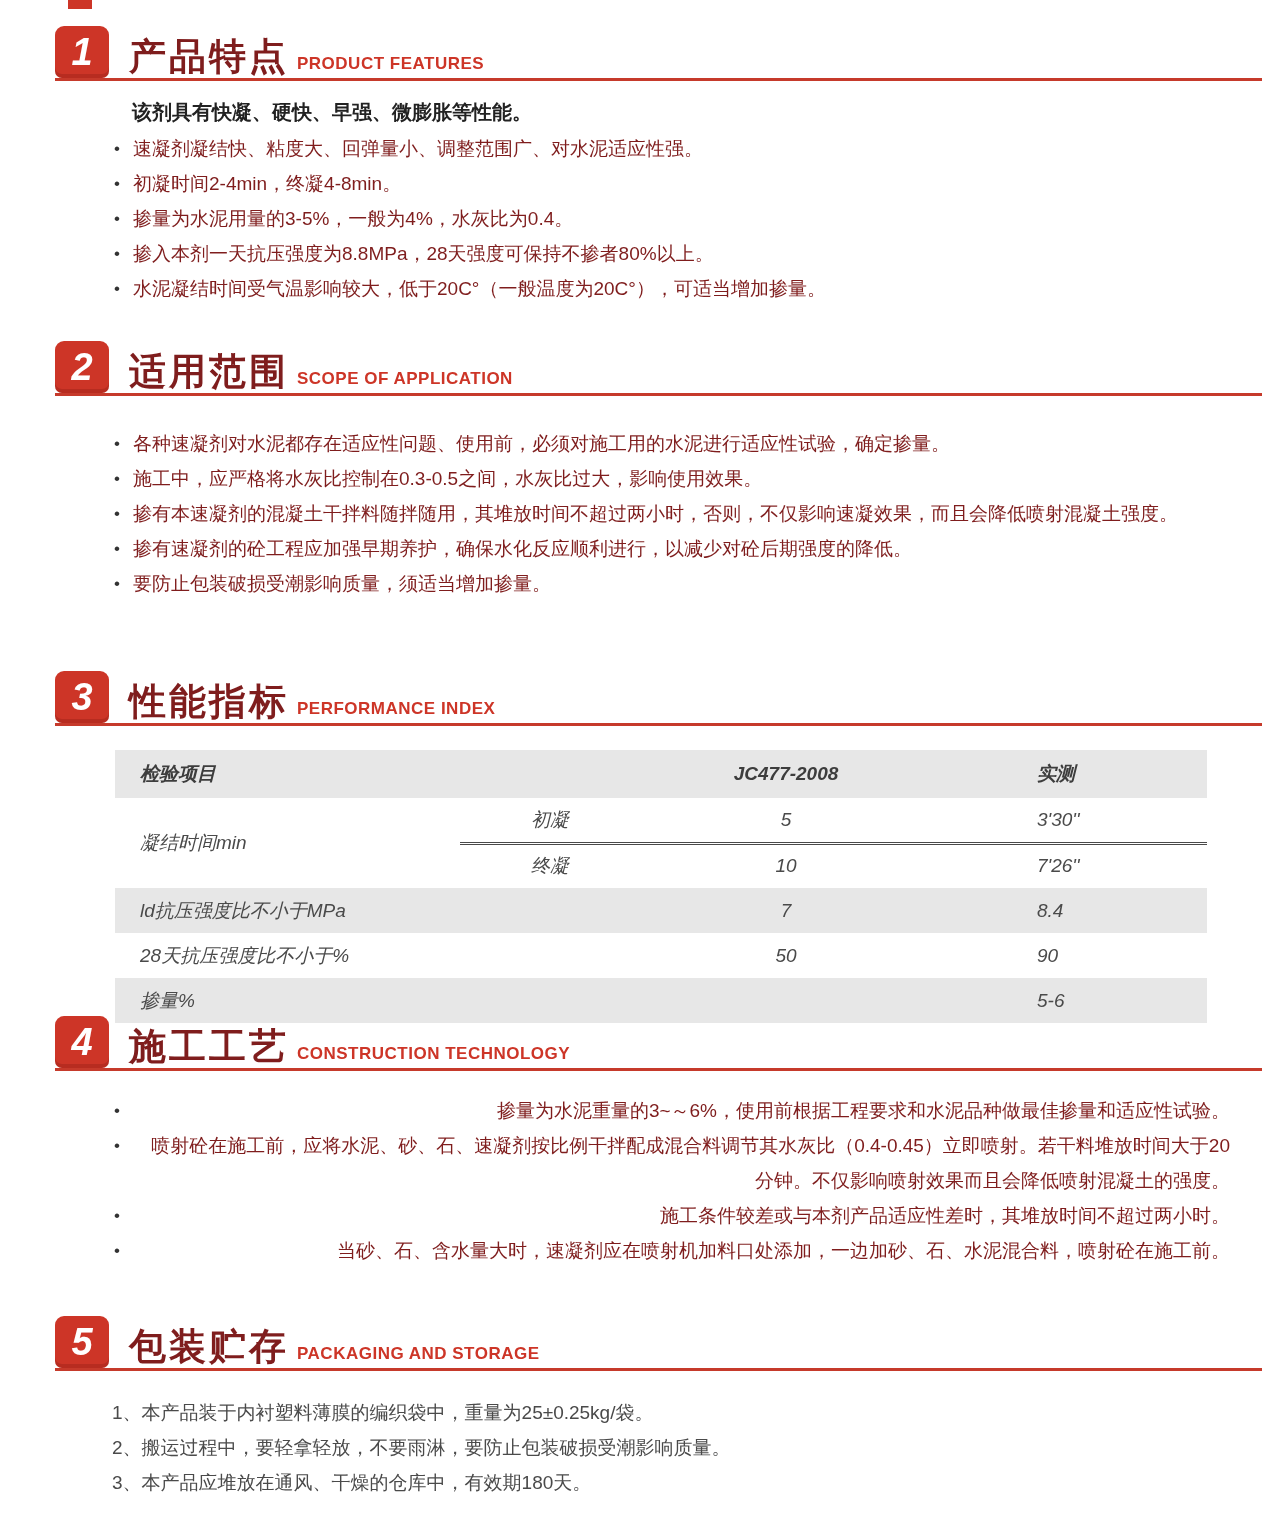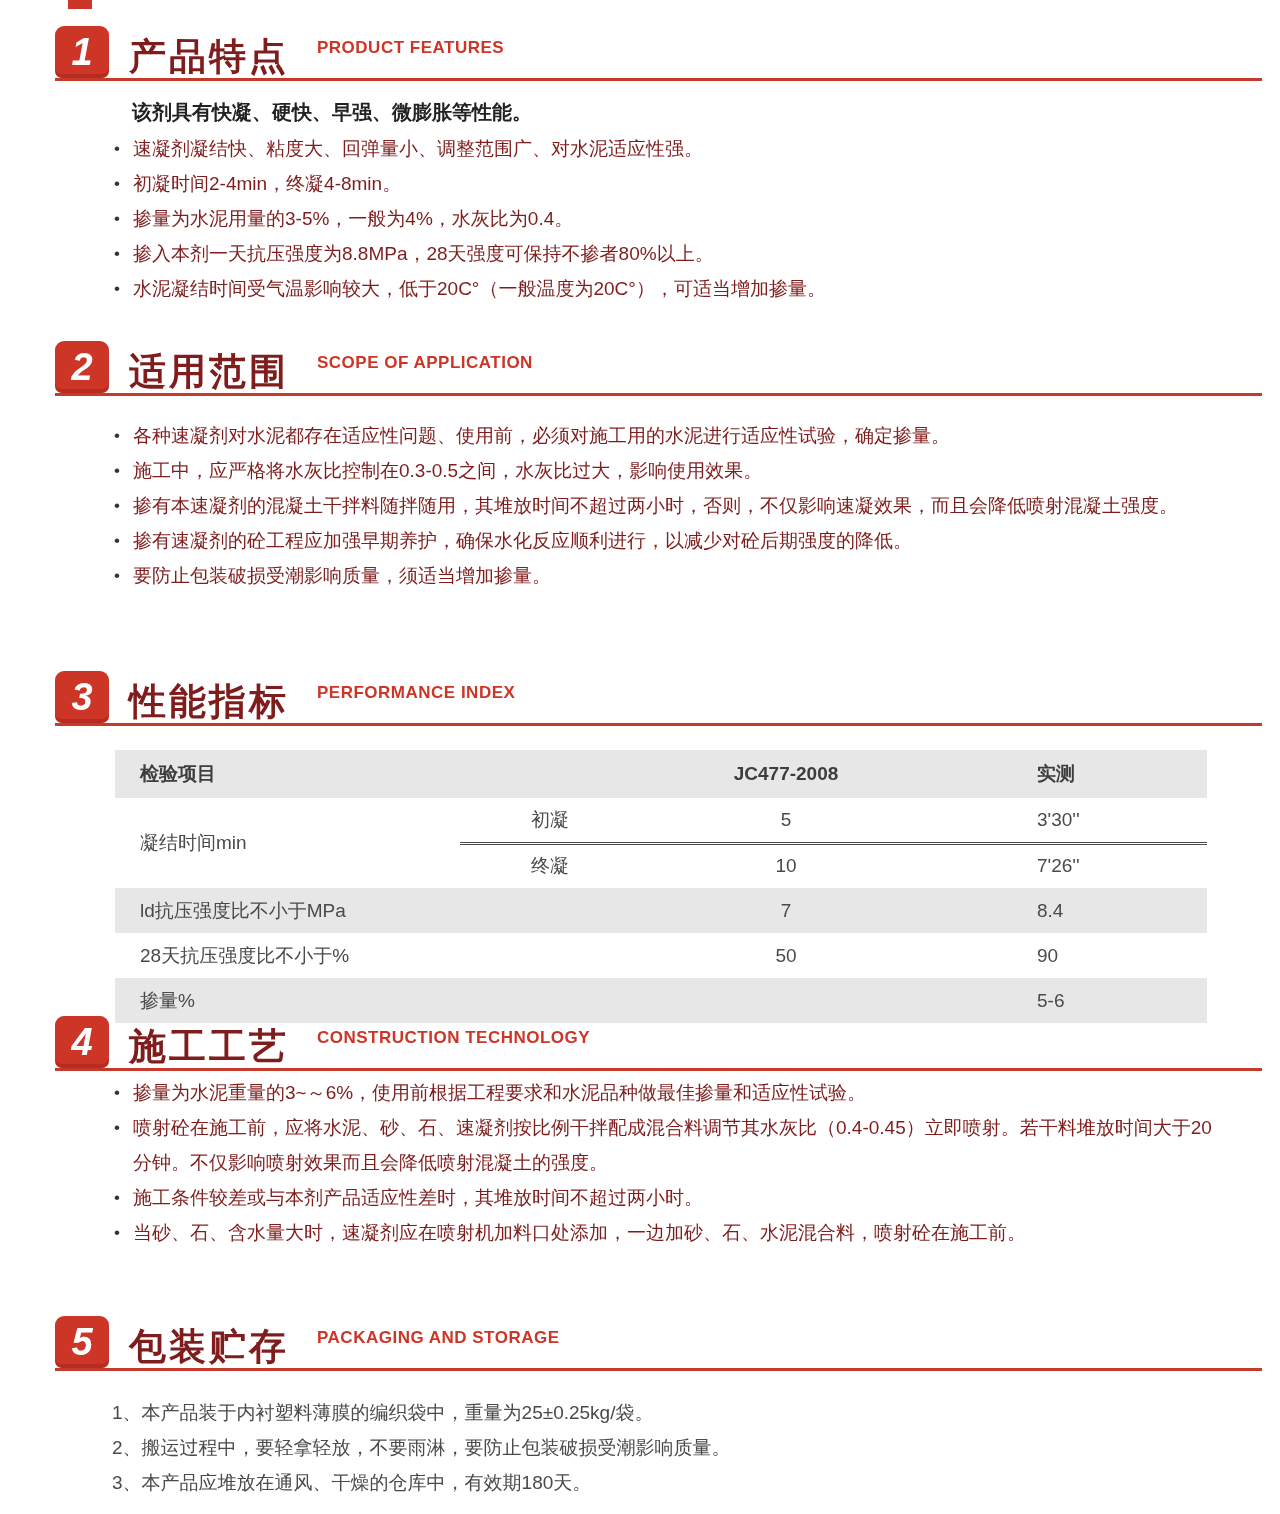--- a/index.html
+++ b/index.html
@@ -17,21 +17,21 @@
   .sec5 { top:1316px; }
 
   .sec-header { display:flex; align-items:flex-end; margin:0 18px 0 55px; border-bottom:3px solid #c63a2b; }
   .badge { flex:0 0 auto; width:54px; height:52px; background:#cd3527; border-radius:9px 9px 7px 7px;
            color:#ffffff; font-size:38px; font-weight:bold; font-style:italic;
            display:flex; align-items:center; justify-content:center;
            box-shadow: inset 0 -4px 0 rgba(120,20,12,0.25); }
   .title-zh { color:#7f1d1d; font-size:37px; font-weight:bold; letter-spacing:3px;
               line-height:1; margin-left:20px; padding-bottom:3px; }
   .title-en { color:#cd3527; font-size:17px; font-weight:bold; letter-spacing:0.5px;
-              line-height:1; margin-left:28px; padding-bottom:22px; white-space:nowrap; }
+              line-height:1; margin-left:8px; padding-bottom:6px; white-space:nowrap; }
 
   .content { padding:14px 50px 0 112px; }
   .intro { font-weight:bold; color:#222222; font-size:20px; line-height:34px; padding-left:20px; }
   ul.bullets { list-style:none; margin-top:2px; }
   ul.bullets li { position:relative; padding-left:21px; color:#7f1d1d; font-size:19px; line-height:35px; }
   ul.bullets li::before { content:"•"; position:absolute; left:2px; top:0; color:#333333; font-size:17px; }
   ol.plain { list-style:none; }
   ol.plain li { color:#4a4a4a; font-size:19px; line-height:35px; }
 
   table.perf { width:1092px; margin:6px 0 0 3px; border-collapse:collapse;
@@ -71,39 +71,39 @@
         </ul>
     </div>
   </div>
 
   <div class="section sec2">
     <div class="sec-header">
       <div class="badge">2</div>
       <div class="title-zh">适用范围</div>
       <div class="title-en">SCOPE OF APPLICATION</div>
     </div>
-    <div class="content" style="padding-top:20px;">
+    <div class="content" style="padding-top:28px;">
       <ul class="bullets">
 
       <li>各种速凝剂对水泥都存在适应性问题、使用前，必须对施工用的水泥进行适应性试验，确定掺量。</li>
           <li>施工中，应严格将水灰比控制在0.3-0.5之间，水灰比过大，影响使用效果。</li>
           <li>掺有本速凝剂的混凝土干拌料随拌随用，其堆放时间不超过两小时，否则，不仅影响速凝效果，而且会降低喷射混凝土强度。</li>
           <li>掺有速凝剂的砼工程应加强早期养护，确保水化反应顺利进行，以减少对砼后期强度的降低。</li>
           <li>要防止包装破损受潮影响质量，须适当增加掺量。</li>
         </ul>
     </div>
   </div>
 
   <div class="section sec3">
     <div class="sec-header">
       <div class="badge">3</div>
       <div class="title-zh">性能指标</div>
       <div class="title-en">PERFORMANCE INDEX</div>
     </div>
-    <div class="content" style="padding-top:18px;">
+    <div class="content" style="padding-top:18px;font-style:italic;">
       <table class="perf">
         <tbody>
             <tr class="head gray">
           <td class="c1">检验项目</td>
           <td class="c2"></td>
           <td class="c3">JC477-2008</td>
           <td class="c4">实测</td>
         </tr>
         <tr class="white">
           <td class="c1" rowspan="2">凝结时间min</td>
@@ -138,21 +138,21 @@
         </table>
     </div>
   </div>
 
   <div class="section sec4">
     <div class="sec-header">
       <div class="badge">4</div>
       <div class="title-zh">施工工艺</div>
       <div class="title-en">CONSTRUCTION TECHNOLOGY</div>
     </div>
-    <div class="content" style="padding-top:2px;">
+    <div class="content" style="padding-top:20px;text-align:right;">
       <ul class="bullets">
 
       <li>掺量为水泥重量的3~～6%，使用前根据工程要求和水泥品种做最佳掺量和适应性试验。</li>
           <li>喷射砼在施工前，应将水泥、砂、石、速凝剂按比例干拌配成混合料调节其水灰比（0.4-0.45）立即喷射。若干料堆放时间大于20分钟。不仅影响喷射效果而且会降低喷射混凝土的强度。</li>
           <li>施工条件较差或与本剂产品适应性差时，其堆放时间不超过两小时。</li>
           <li>当砂、石、含水量大时，速凝剂应在喷射机加料口处添加，一边加砂、石、水泥混合料，喷射砼在施工前。</li>
         </ul>
     </div>
   </div>
 

